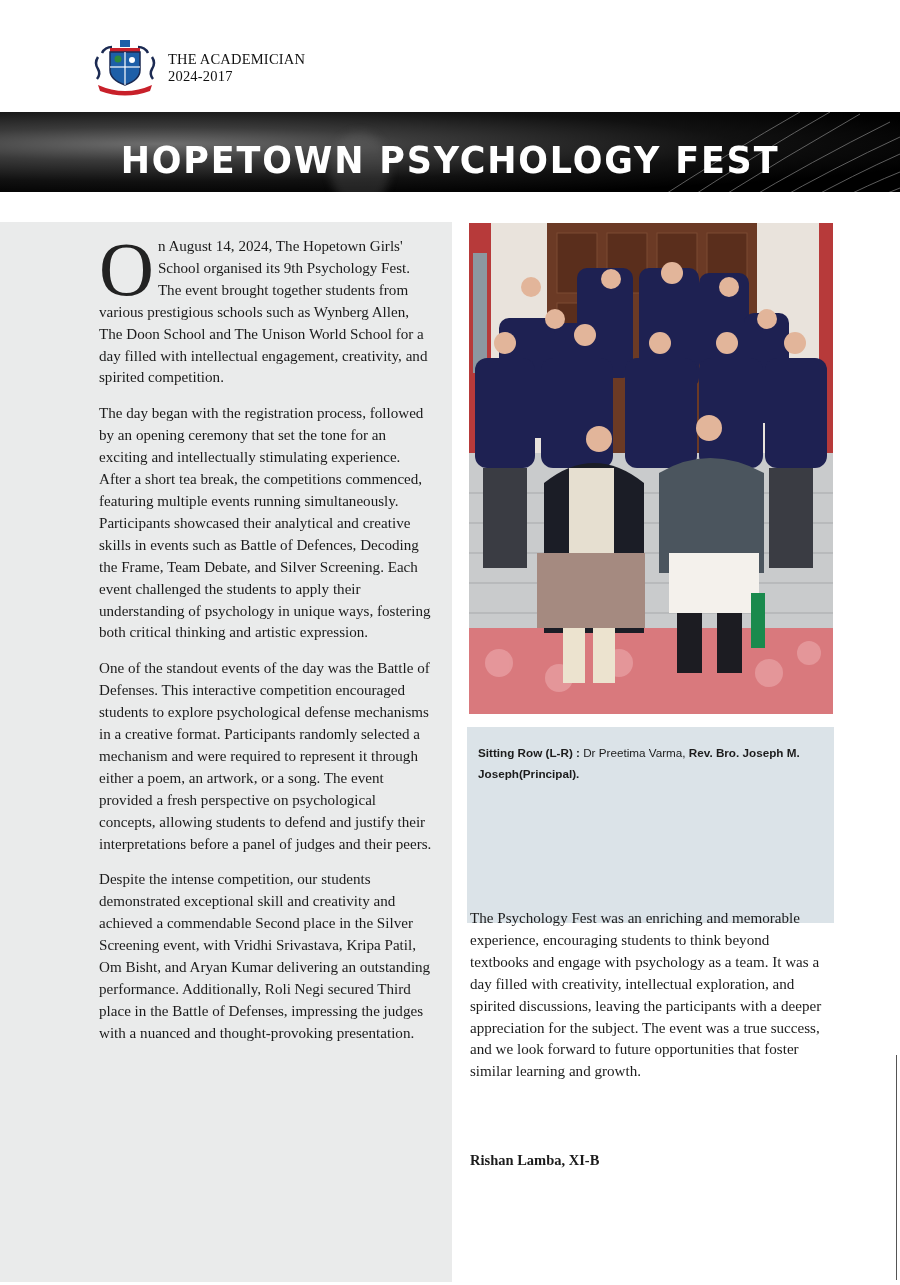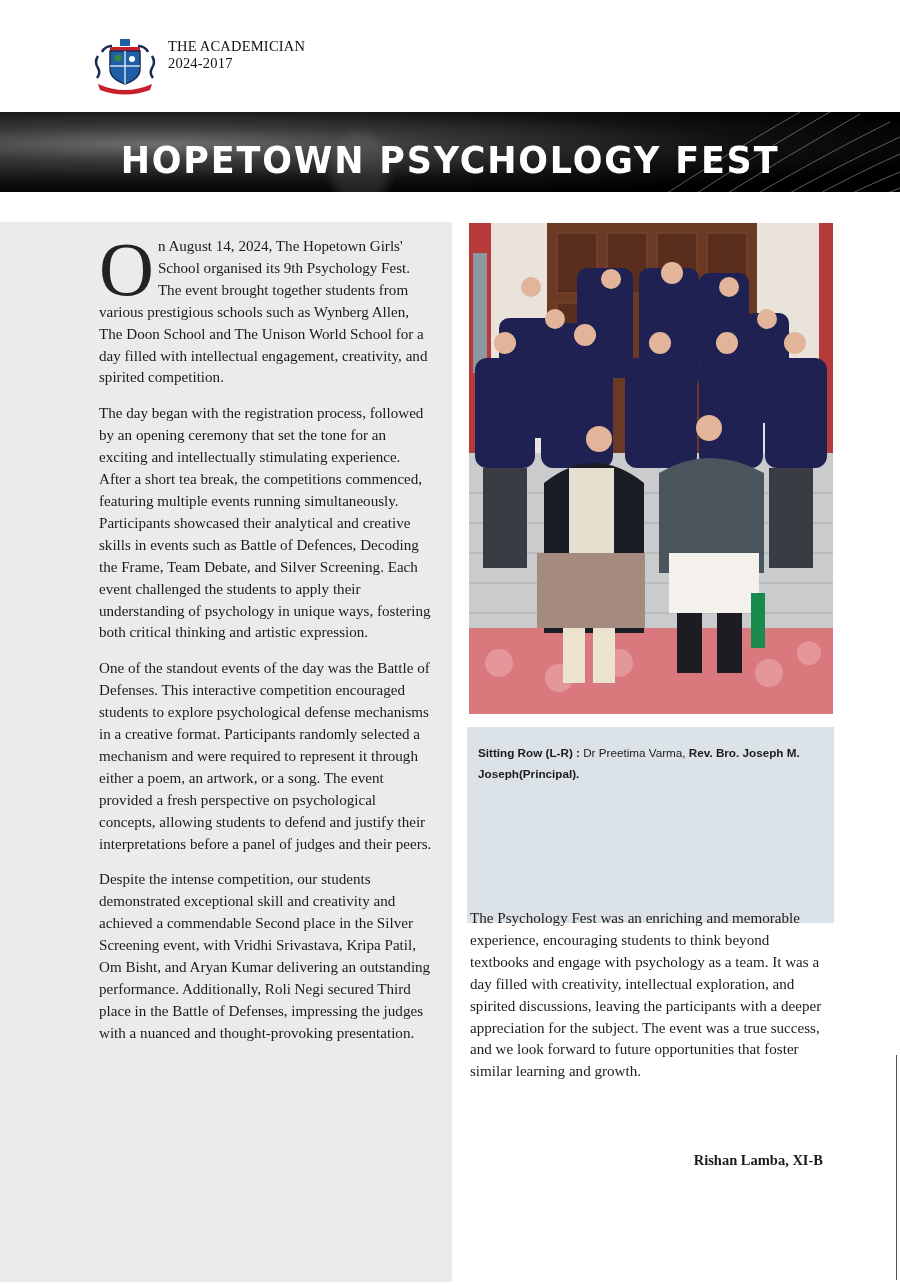--- a/index.html
+++ b/index.html
@@ -1,20 +1,20 @@
 <!DOCTYPE html>
 <html><head>
 <meta charset="utf-8">
 <style>
   html, body { margin: 0; padding: 0; }
   body {
     width: 900px; height: 1285px; position: relative; overflow: hidden;
     background: #ffffff; font-family: "DejaVu Serif", serif; color: #1a1a1a;
   }
-  .header { position: absolute; left: 92px; top: 38px; height: 60px; display: flex; }
+  .header { position: absolute; left: 92px; top: 38px; height: 60px; display: flex; align-items: center; }
   .logo { width: 66px; height: 58px; margin-right: 10px; }
   .mag-title { font-family: "Liberation Serif", serif; font-size: 14.5px; line-height: 17px; color: #111; letter-spacing: 0.2px; }
   .banner {
     position: absolute; left: 0; top: 112px; width: 900px; height: 80px; overflow: hidden;
     background: radial-gradient(ellipse at 18% 40%, #6e6e6e 0%, #3a3a3a 25%, #111 55%, #000 80%);
   }
   .banner svg.lines { position: absolute; right: 0; top: 0; }
   .banner .glow { position: absolute; left: 330px; top: 20px; width: 60px; height: 75px; border-radius: 50%;
     background: rgba(120,120,120,0.25); filter: blur(4px); }
   .banner-title {
@@ -28,21 +28,21 @@
     margin: 0 0 14px 0; font-family: "Liberation Serif", serif; font-size: 15.1px; line-height: 21.9px; color: #1b1b1b;
   }
   .dropcap { float: left; font-family: "Liberation Serif", serif; font-size: 76px; line-height: 58px;
     margin: 4px 4px 0 0; color: #222; }
   .photo { position: absolute; left: 469px; top: 223px; width: 364px; height: 491px; overflow: hidden; }
   .caption-box { position: absolute; left: 467px; top: 727px; width: 367px; height: 196px; background: #dbe3e8; }
   .caption-box .inner { padding: 16px 28px 0 11px; }
   .caption-box p { margin: 0 0 7px 0; font-family: "Liberation Sans", sans-serif; font-size: 11.7px; line-height: 20.5px; color: #1c1c1c; }
   .caption-box b { font-weight: bold; }
   .closing { position: absolute; left: 470px; top: 908px; width: 360px; }
-  .byline { position: absolute; left: 470px; top: 1152px; width: 353px; text-align: right;
+  .byline { position: absolute; left: 470px; top: 1152px; width: 353px; 
     font-family: "Liberation Serif", serif; font-weight: bold; font-size: 14.5px; color: #1b1b1b; }
   .edge-line { position: absolute; left: 896px; top: 1055px; width: 1px; height: 225px; background: #555; }
 </style>
 </head>
 <body>
 
 <div class="header">
   <svg class="logo" viewBox="0 0 66 58">
     <path d="M6 18 q-4 6 0 12 q3 5 -1 10 M60 18 q4 6 0 12 q-3 5 1 10" stroke="#1b2a52" stroke-width="2.5" fill="none"></path>
     <path d="M10 14 q3 -6 10 -6 M56 14 q-3 -6 -10 -6" stroke="#1b2a52" stroke-width="2.5" fill="none"></path>

